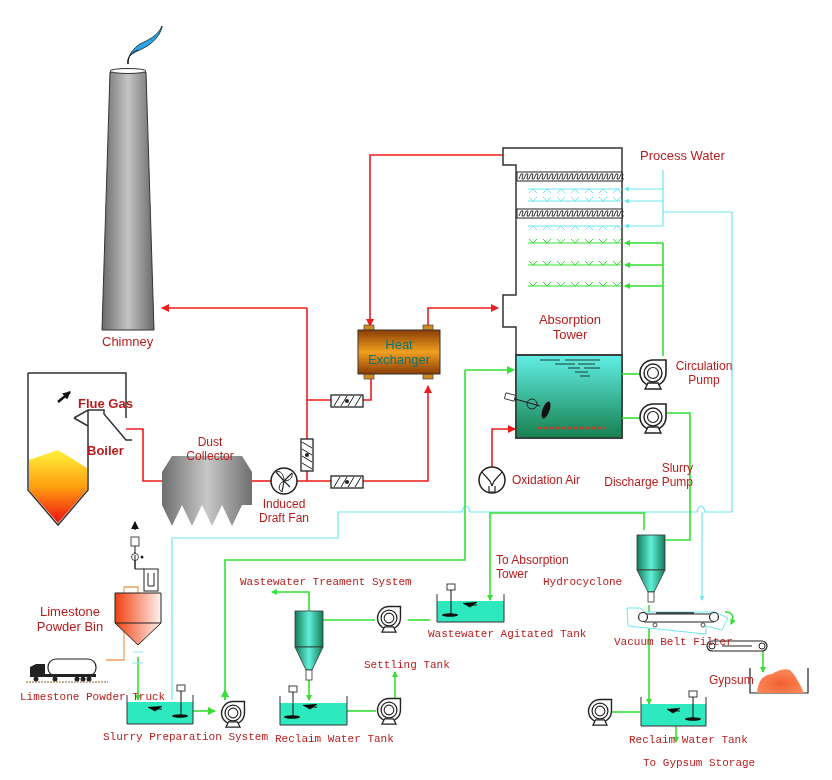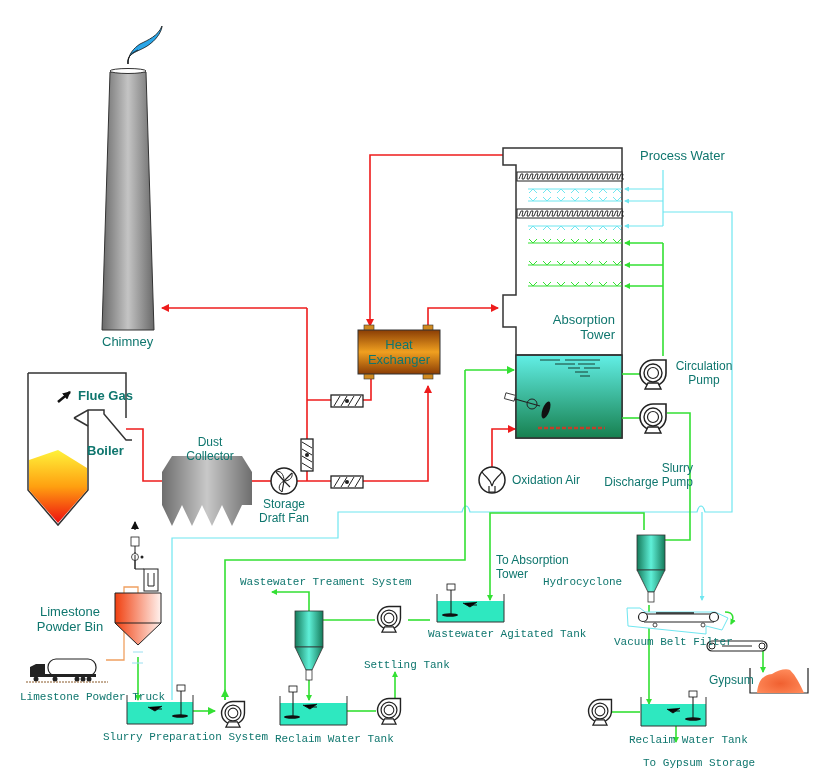--- a/index.html
+++ b/index.html
@@ -1,18 +1,18 @@
 <!DOCTYPE html>
 <html><head>
   <meta charset="utf-8">
   <style>
     html, body { margin: 0; padding: 0; background: #ffffff; }
     #canvas { position: relative; width: 832px; height: 780px; overflow: hidden; background: #ffffff; }
     svg { position: absolute; left: 0; top: 0; }
-    .lbl { position: absolute; font-family: "Liberation Sans", sans-serif; color: #0f766e; font-size: 12px; line-height: 14px; white-space: nowrap; }
+    .lbl { position: absolute; font-family: "Liberation Sans", sans-serif; color: #b91c1c; font-size: 12px; line-height: 14px; white-space: nowrap; }
     .lbl.c { text-align: center; }
     .lbl.big { font-size: 13px; line-height: 15px; }
     .lbl.sm { font-size: 11px; line-height: 13px; font-family: Liberation Mono, monospace; }
   </style>
 </head>
 <body>
 
 <div id="canvas">
 <svg width="832" height="780" viewBox="0 0 832 780" xmlns="http://www.w3.org/2000/svg">
   <defs>
@@ -352,36 +352,36 @@
     <rect x="437" y="601" width="67" height="21" fill="#2ee8c0"></rect>
     <path d="M437,594 L437,622 L504,622 L504,594" fill="none" stroke="#333" stroke-width="1"></path>
     <path d="M463,603 L470,607 L477,602 M469,605 H477" stroke="#111" stroke-width="1"></path>
     <line x1="451" y1="588" x2="451" y2="614" stroke="#111" stroke-width="1"></line>
     <ellipse cx="450" cy="615" rx="8" ry="1.8" fill="#111"></ellipse>
     <rect x="447" y="584" width="8" height="6" fill="#fff" stroke="#111" stroke-width="0.8"></rect>
   </g>
 </svg>
 
 <div class="lbl big" style="left:102px;top:334px;">Chimney</div>
-<div class="lbl big" style="left:78px;top:388px;font-weight:bold;">Flue Gas</div>
+<div class="lbl big" style="left:78px;top:396px;font-weight:bold;">Flue Gas</div>
 <div class="lbl big" style="left:43px;top:443px;font-weight:bold;padding-left:44px;">Boiler</div>
 <div class="lbl c" style="left:180px;top:435px;width:60px;">
   <div>Dust</div>
   <div>Collector</div>
 </div>
 <div class="lbl c" style="left:254px;top:497px;width:60px;">
-  <div>Storage</div>
+  <div>Induced</div>
   <div>Draft Fan</div>
 </div>
 <div class="lbl c big" style="left:358px;top:337px;width:82px;color:#0f766e;">
   <div>Heat</div>
   <div>Exchanger</div>
 </div>
 <div class="lbl big" style="left:640px;top:148px;">Process Water</div>
-<div class="lbl c big" style="left:525px;top:312px;width:90px;text-align:right;">
+<div class="lbl c big" style="left:525px;top:312px;width:90px;">
   <div>Absorption</div>
   <div>Tower</div>
 </div>
 <div class="lbl c" style="left:670px;top:359px;width:68px;">
   <div>Circulation</div>
   <div>Pump</div>
 </div>
 <div class="lbl c" style="left:603px;top:461px;width:90px;text-align:right;">
   <div>Slurry</div>
   <div>Discharge Pump</div>

